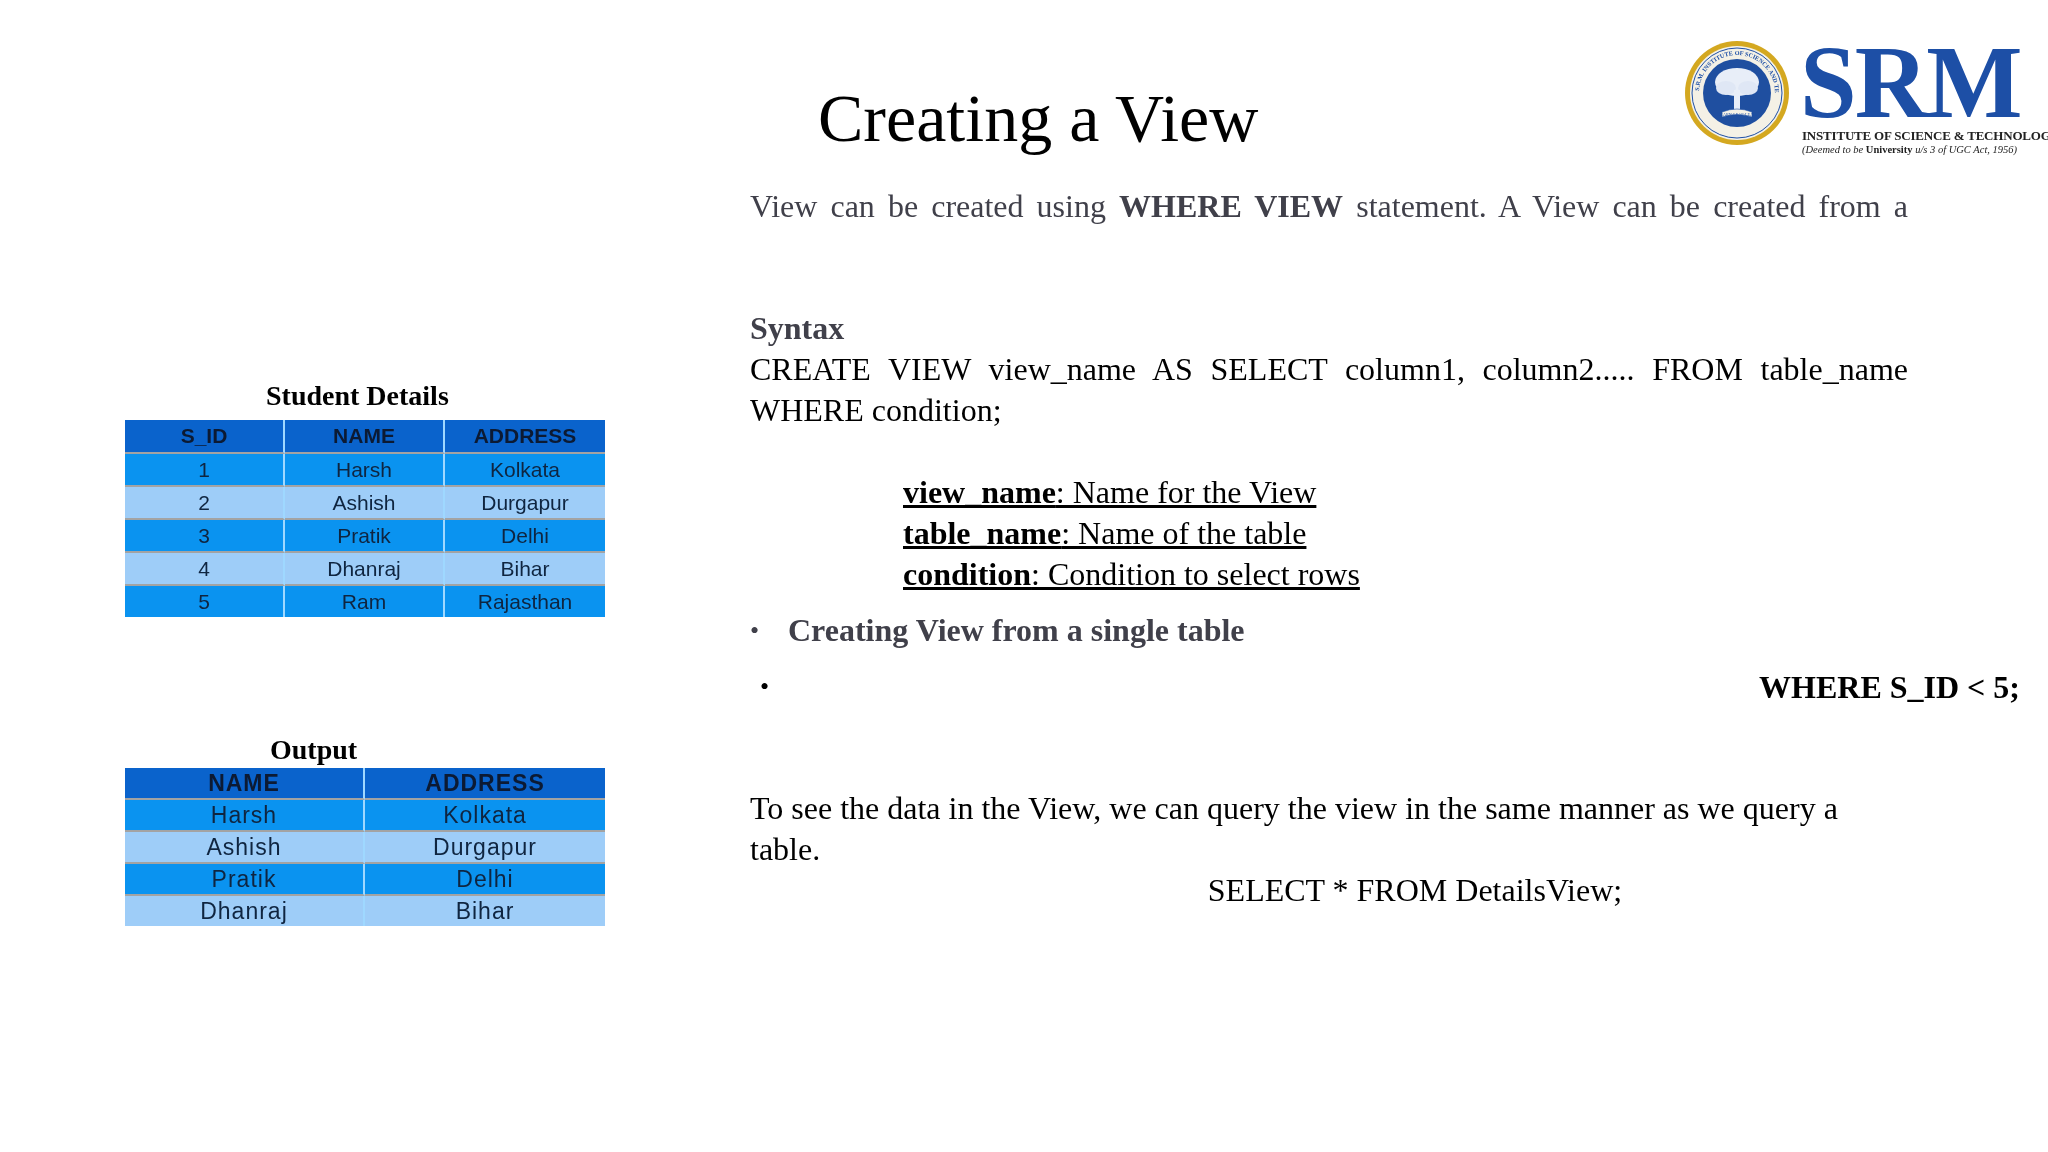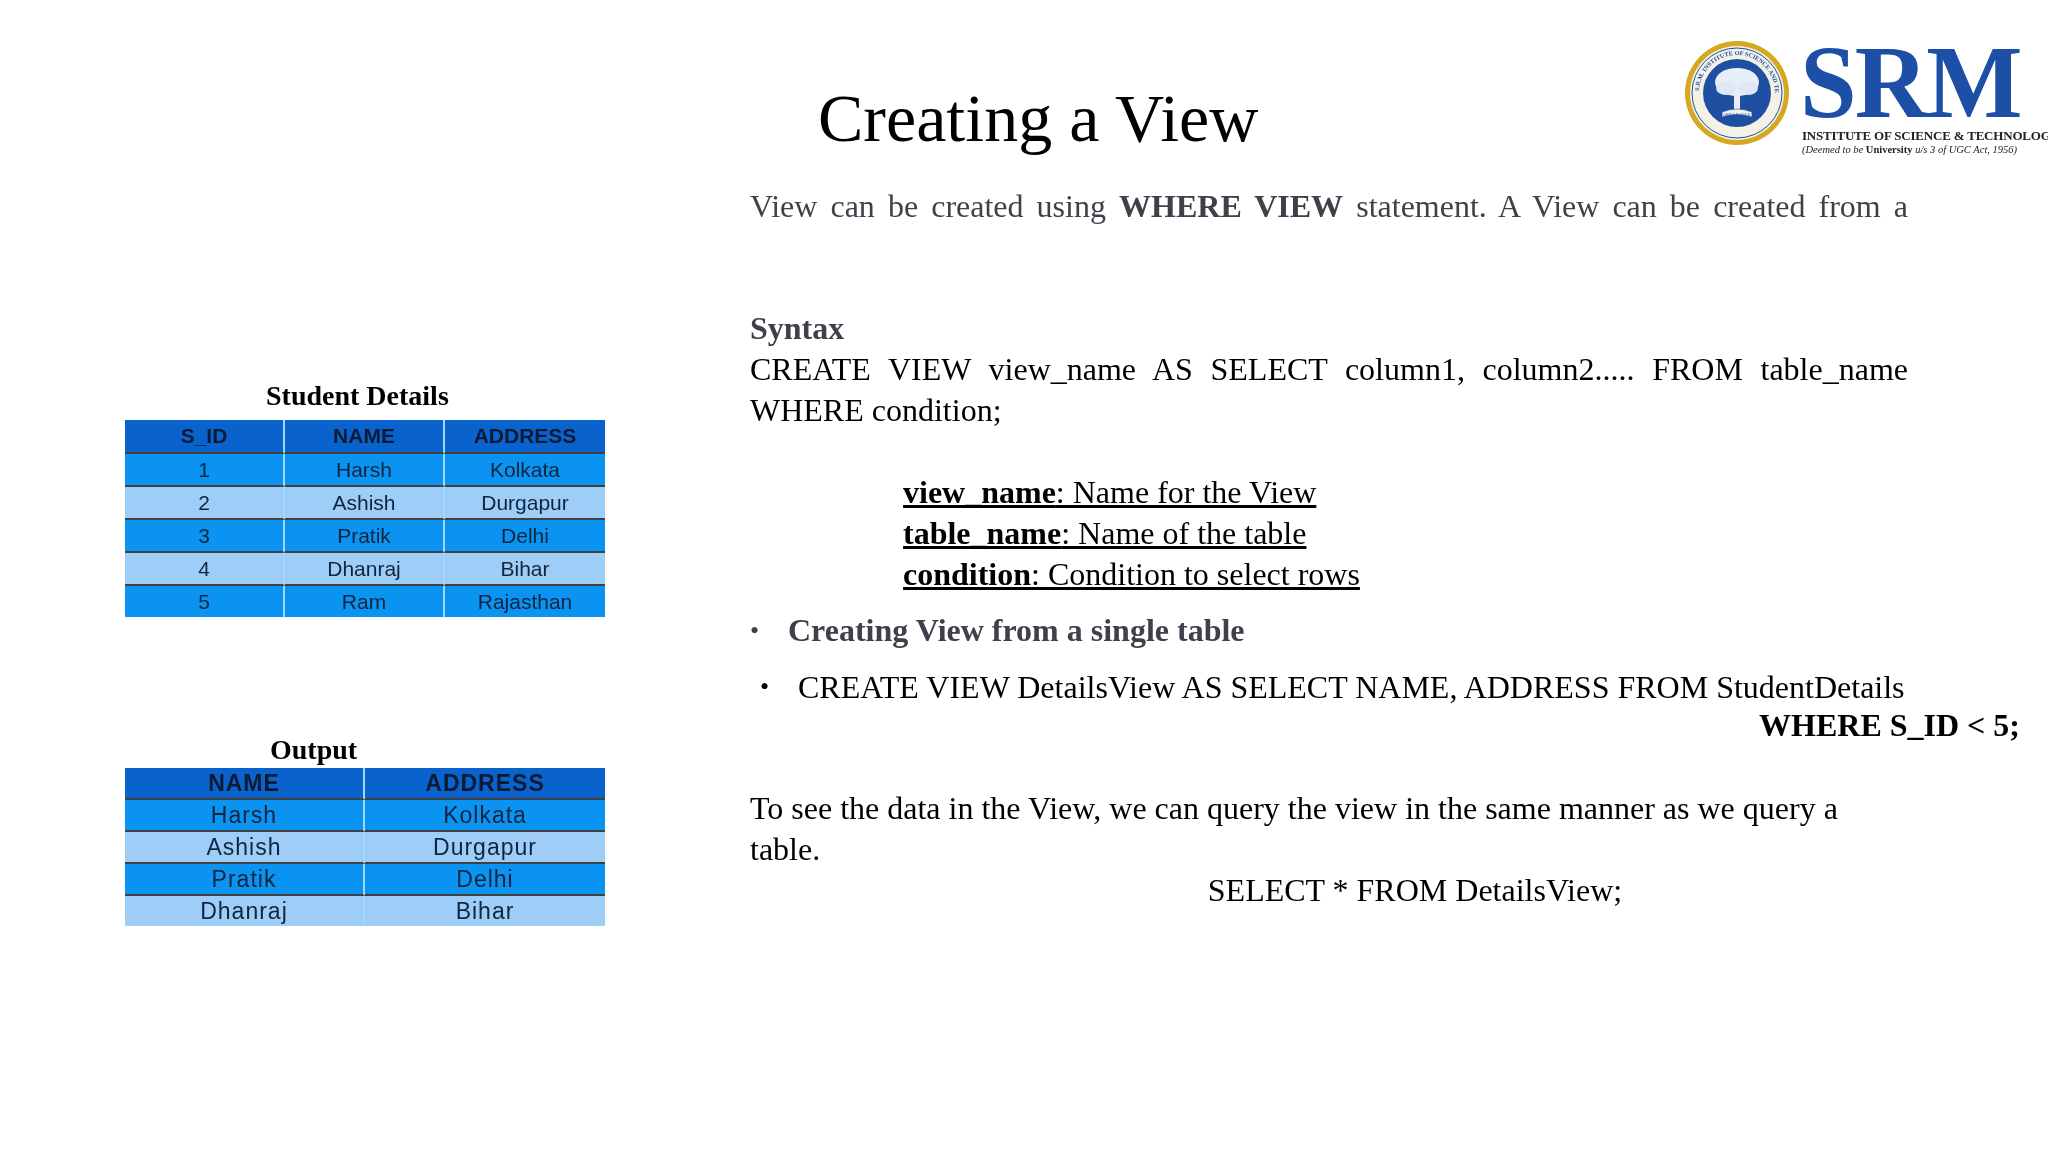--- a/index.html
+++ b/index.html
@@ -70,21 +70,21 @@
   .cap { font-weight:bold; font-size:28px; line-height:32px; color:#000; white-space:nowrap; }
   .cap-student { left:266px; top:380px; }
   .cap-output { left:270px; top:701px;margin-top:33px; }
 
   
   table.grid {
     position:absolute; border-collapse:separate; border-spacing:0;
     font-family:"Liberation Sans","DejaVu Sans",sans-serif; color:#0f2540;
   }
   table.grid td, table.grid th {
-    text-align:center; padding:0; border-right:2px solid #9fd8ff; border-bottom:2px solid #404040;
+    text-align:center; padding:0; border-right:2px solid #9fd8ff; border-bottom:2px solid #a3a3a3;
   }
   table.grid tr > *:last-child { border-right:none; }
   table.grid tr:last-child > * { border-bottom:none; }
   table.grid th { background:#0a63cc; font-weight:bold; color:#0c1a33; }
   table.grid tr.r-dark td { background:#0a93f0; }
   table.grid tr.r-light td { background:#9ecdf8; }
 
   .t-student { left:125px; top:420px; width:480px; font-size:21px; }
   .t-student th { height:32px; }
   .t-student td { height:31px; }
@@ -139,21 +139,20 @@
   <div><b>condition</b><span>: Condition to select rows</span></div>
 </div>
 
 <div class="abs bullet1 grey">
   <span class="dot">•</span>
   <span class="txt">Creating View from a single table</span>
 </div>
 
 <div class="abs bullet2">
   <span class="dot">•</span>
-  <span class="txt">CREATE VIEW DetailsView AS SELECT NAME, ADDRESS FROM StudentDetails</span>
   <span class="cont">WHERE S_ID &lt; 5;</span>
 </div>
 
 <div class="abs p-see">
   <div>To see the data in the View, we can query the view in the same manner as we query a</div>
   <div>table.</div>
 </div>
 <div class="abs p-select">SELECT * FROM DetailsView;</div>
 
 <div class="abs cap cap-student">Student Details</div>

